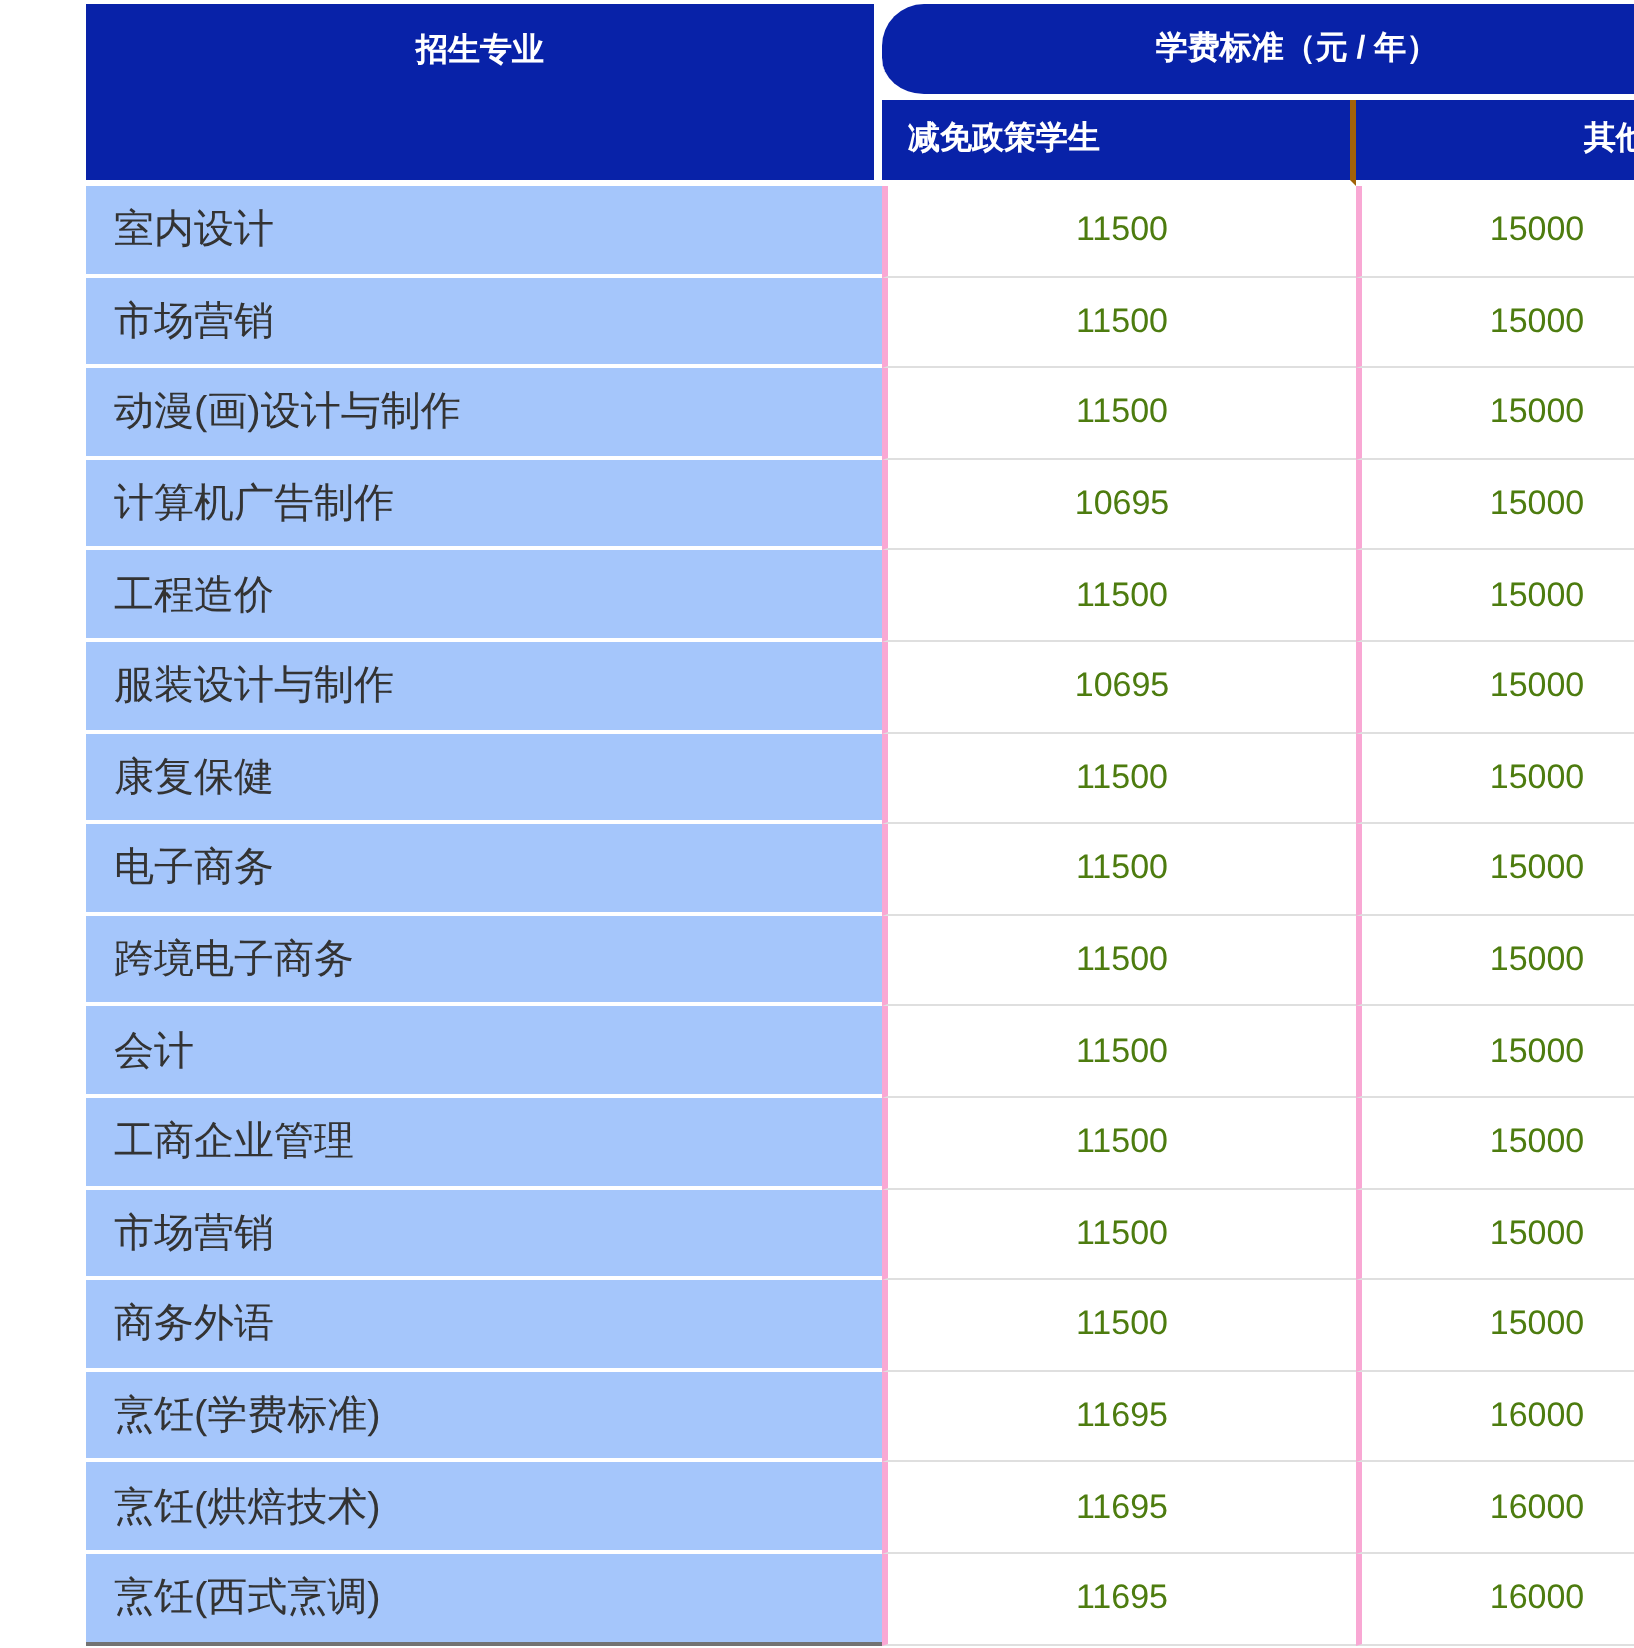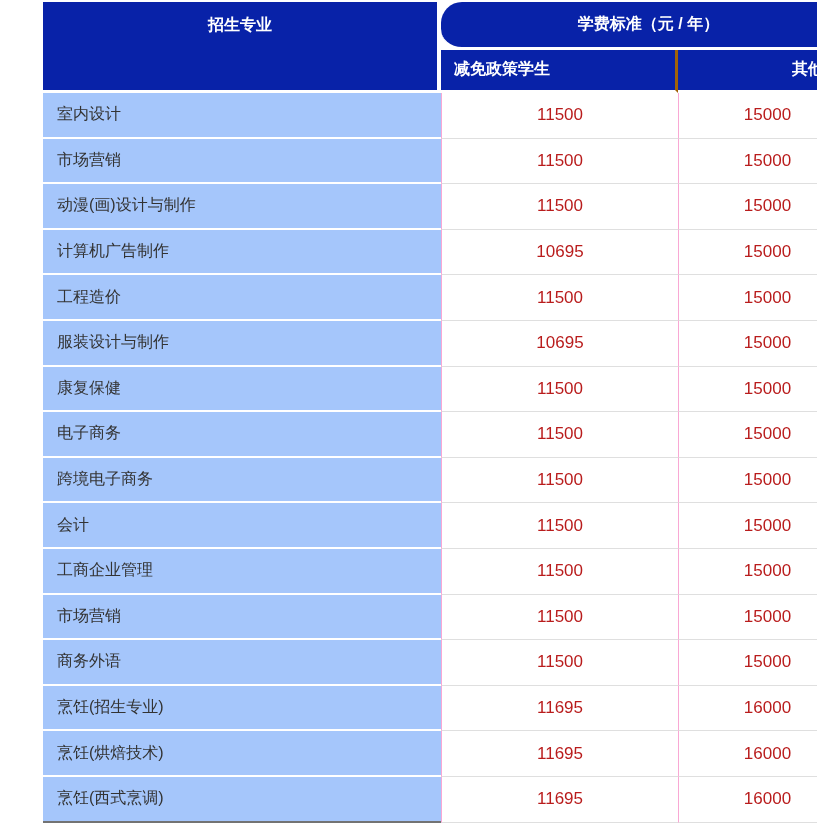--- a/index.html
+++ b/index.html
@@ -70,32 +70,32 @@
   
   tbody tr { height: 45.6px; }
   td {
     box-sizing: border-box;
     padding: 0;
     vertical-align: middle;
   }
   td.major {
     background: #a5c6fb;
     color: #333333;
-    font-size: 16px;
+    font-size: 20px;
     text-align: left;
     padding-left: 14px;
     border-bottom: 2px solid #ffffff;
   }
   td.num {
     background: #ffffff;
-    color: #b91c1c;
+    color: #4d7c0f;
     font-size: 17px;
     font-weight: 400;
     text-align: center;
-    border-left: 1px solid #f9a8d4;
+    border-left: 3px solid #f9a8d4;
     border-bottom: 1px solid #dfdfdf;
   }
   tbody tr:last-child td.major { border-bottom: 2px solid #737373; }
 </style>
 </head>
 <body>
 
 <div class="page">
   <table class="fee-table">
     <colgroup>
@@ -173,21 +173,21 @@
     <td class="major">市场营销</td>
     <td class="num">11500</td>
     <td class="num">15000</td>
   </tr>
         <tr>
     <td class="major">商务外语</td>
     <td class="num">11500</td>
     <td class="num">15000</td>
   </tr>
         <tr>
-    <td class="major">烹饪(招生专业)</td>
+    <td class="major">烹饪(学费标准)</td>
     <td class="num">11695</td>
     <td class="num">16000</td>
   </tr>
         <tr>
     <td class="major">烹饪(烘焙技术)</td>
     <td class="num">11695</td>
     <td class="num">16000</td>
   </tr>
         <tr>
     <td class="major">烹饪(西式烹调)</td>

